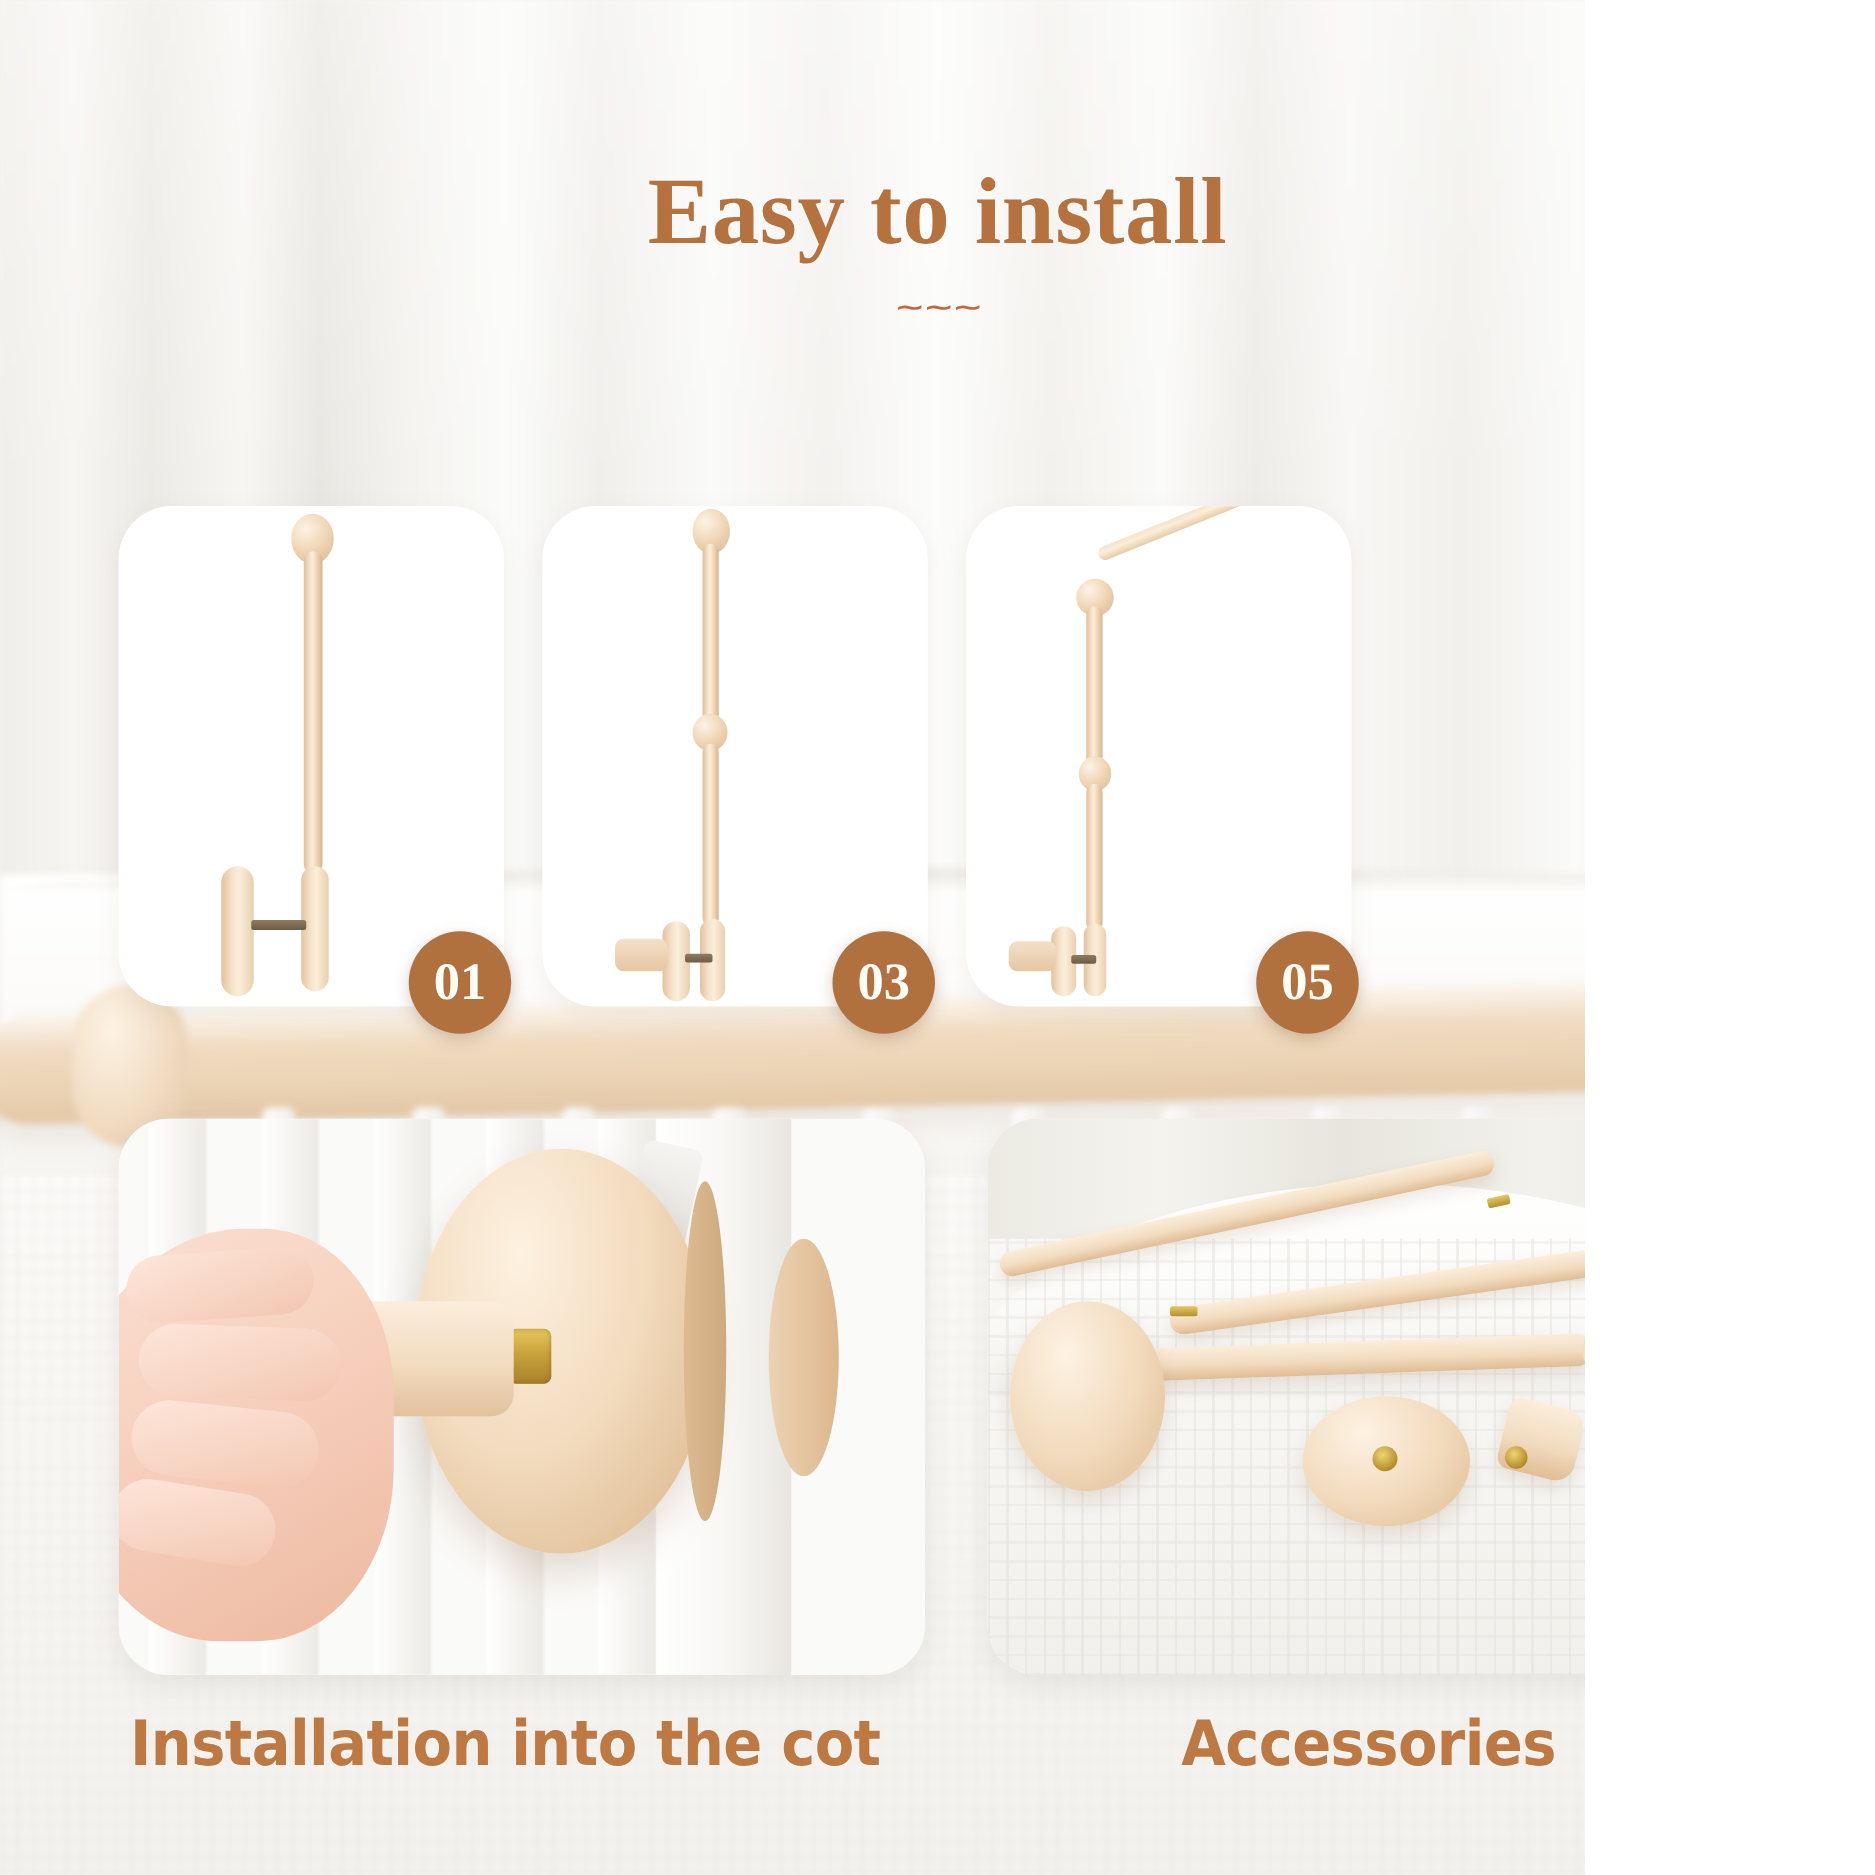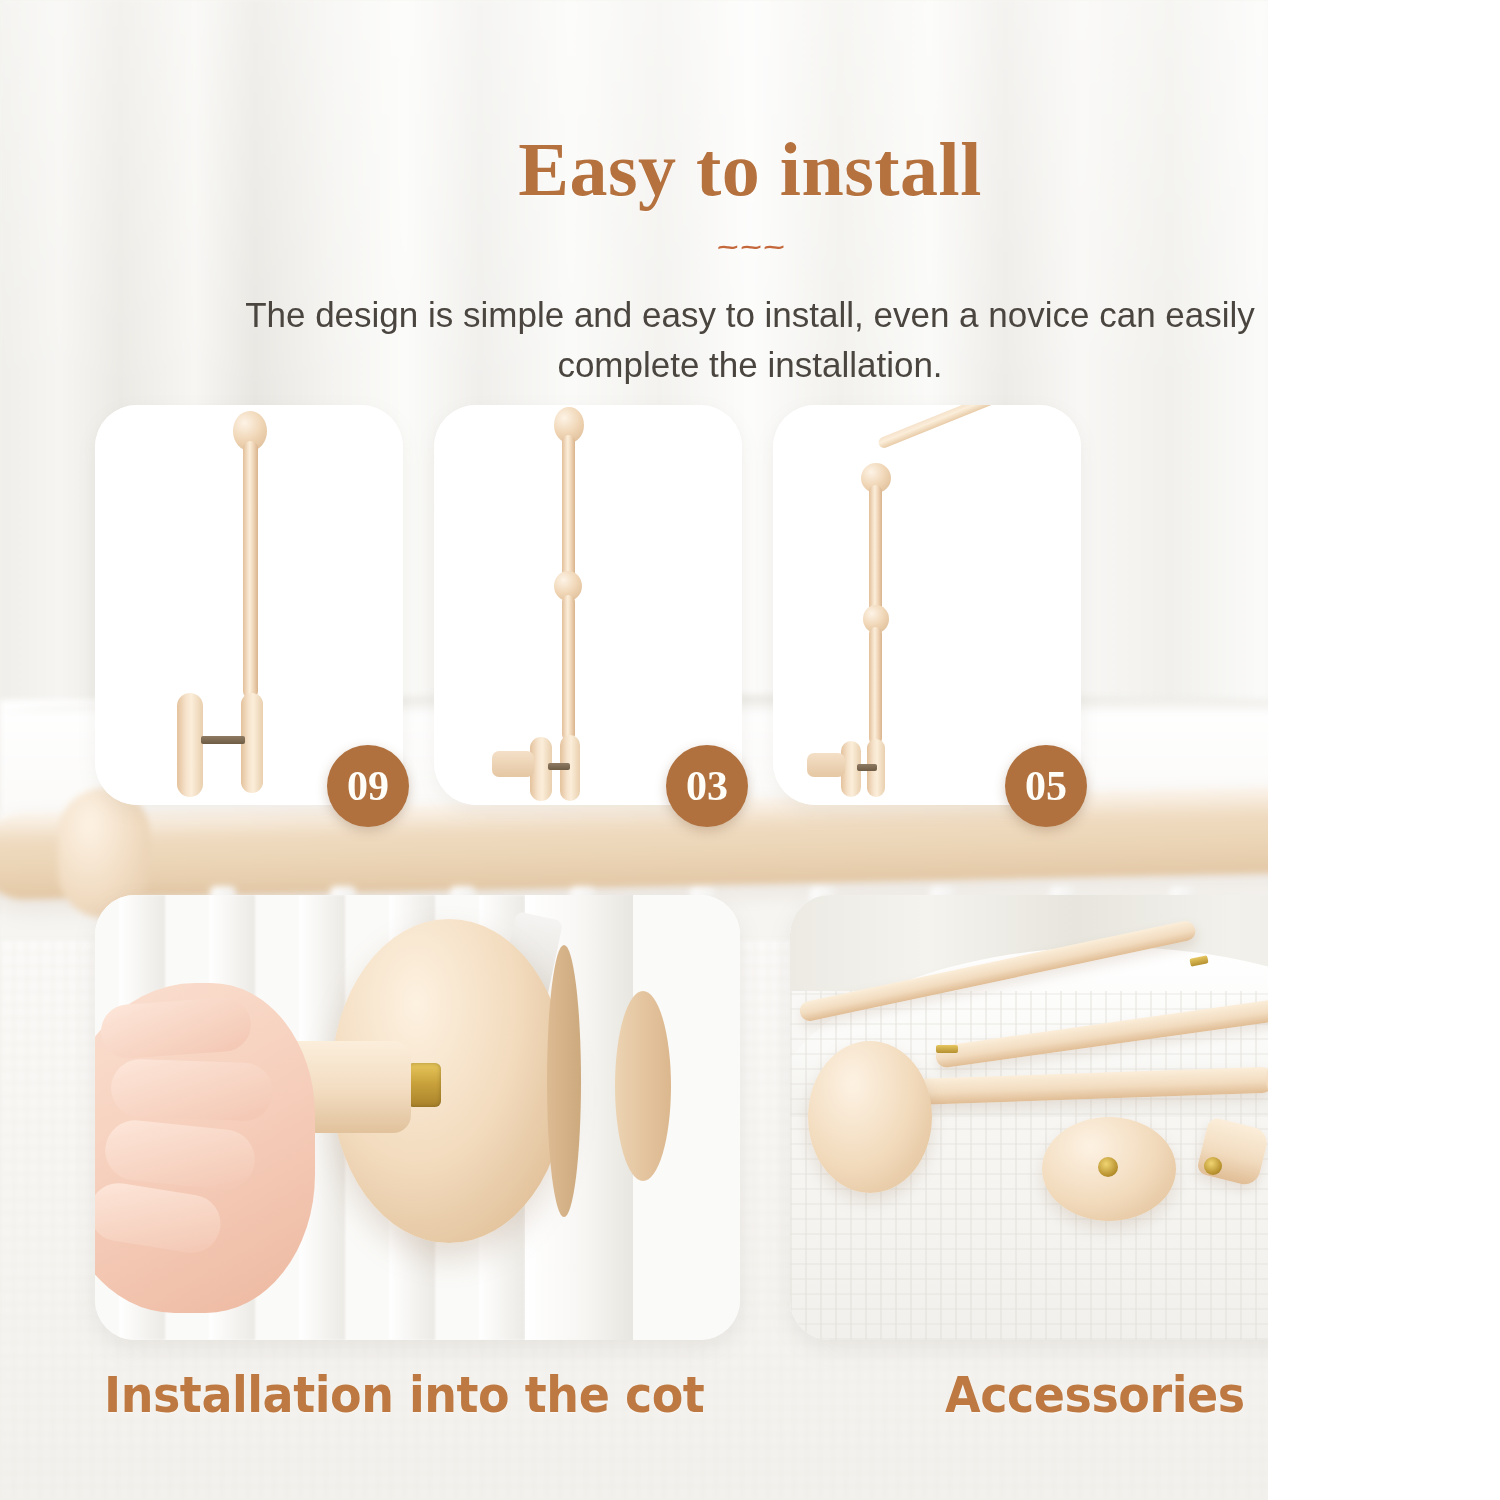--- a/index.html
+++ b/index.html
@@ -338,34 +338,33 @@
     <div class="slat" style="left:930px"></div>
     <div class="slat" style="left:1050px"></div>
     <div class="slat" style="left:1170px"></div>
   </div>
 
   <div class="bg-fabric"></div>
 
   <div class="header">
     <div class="title">Easy to install</div>
     <div class="squiggle">~~~</div>
-    <div class="subtitle">The design is simple and easy to install, even a novice can easily complete the installation.</div>
   </div>
 
   <div class="steps">
 
     <div class="card">
       <div class="canvas">
         <div class="ball" style="left:138px; top:6px;  width:34px; height:40px;"></div>
         <div class="rod" style="left:148px; top:36px; width:15px; height:258px;"></div>
         <div class="disc" style="left:146px; top:288px; width:22px; height:100px;"></div>
         <div class="disc" style="left:82px;  top:288px; width:26px; height:104px;"></div>
         <div class="boltpin" style="left:106px; top:331px; width:44px; height:8px;"></div>
       </div>
-      <div class="badge">09</div>
+      <div class="badge">01</div>
     </div>
 
 
     <div class="card">
       <div class="canvas">
         <div class="ball" style="left:120px; top:2px;  width:30px; height:36px;"></div>
         <div class="rod" style="left:128px; top:30px; width:13px; height:144px;"></div>
         <div class="ball" style="left:120px; top:166px; width:28px; height:30px;"></div>
         <div class="rod" style="left:128px; top:190px; width:13px; height:146px;"></div>
         <div class="disc" style="left:126px; top:330px; width:20px; height:66px;"></div>

